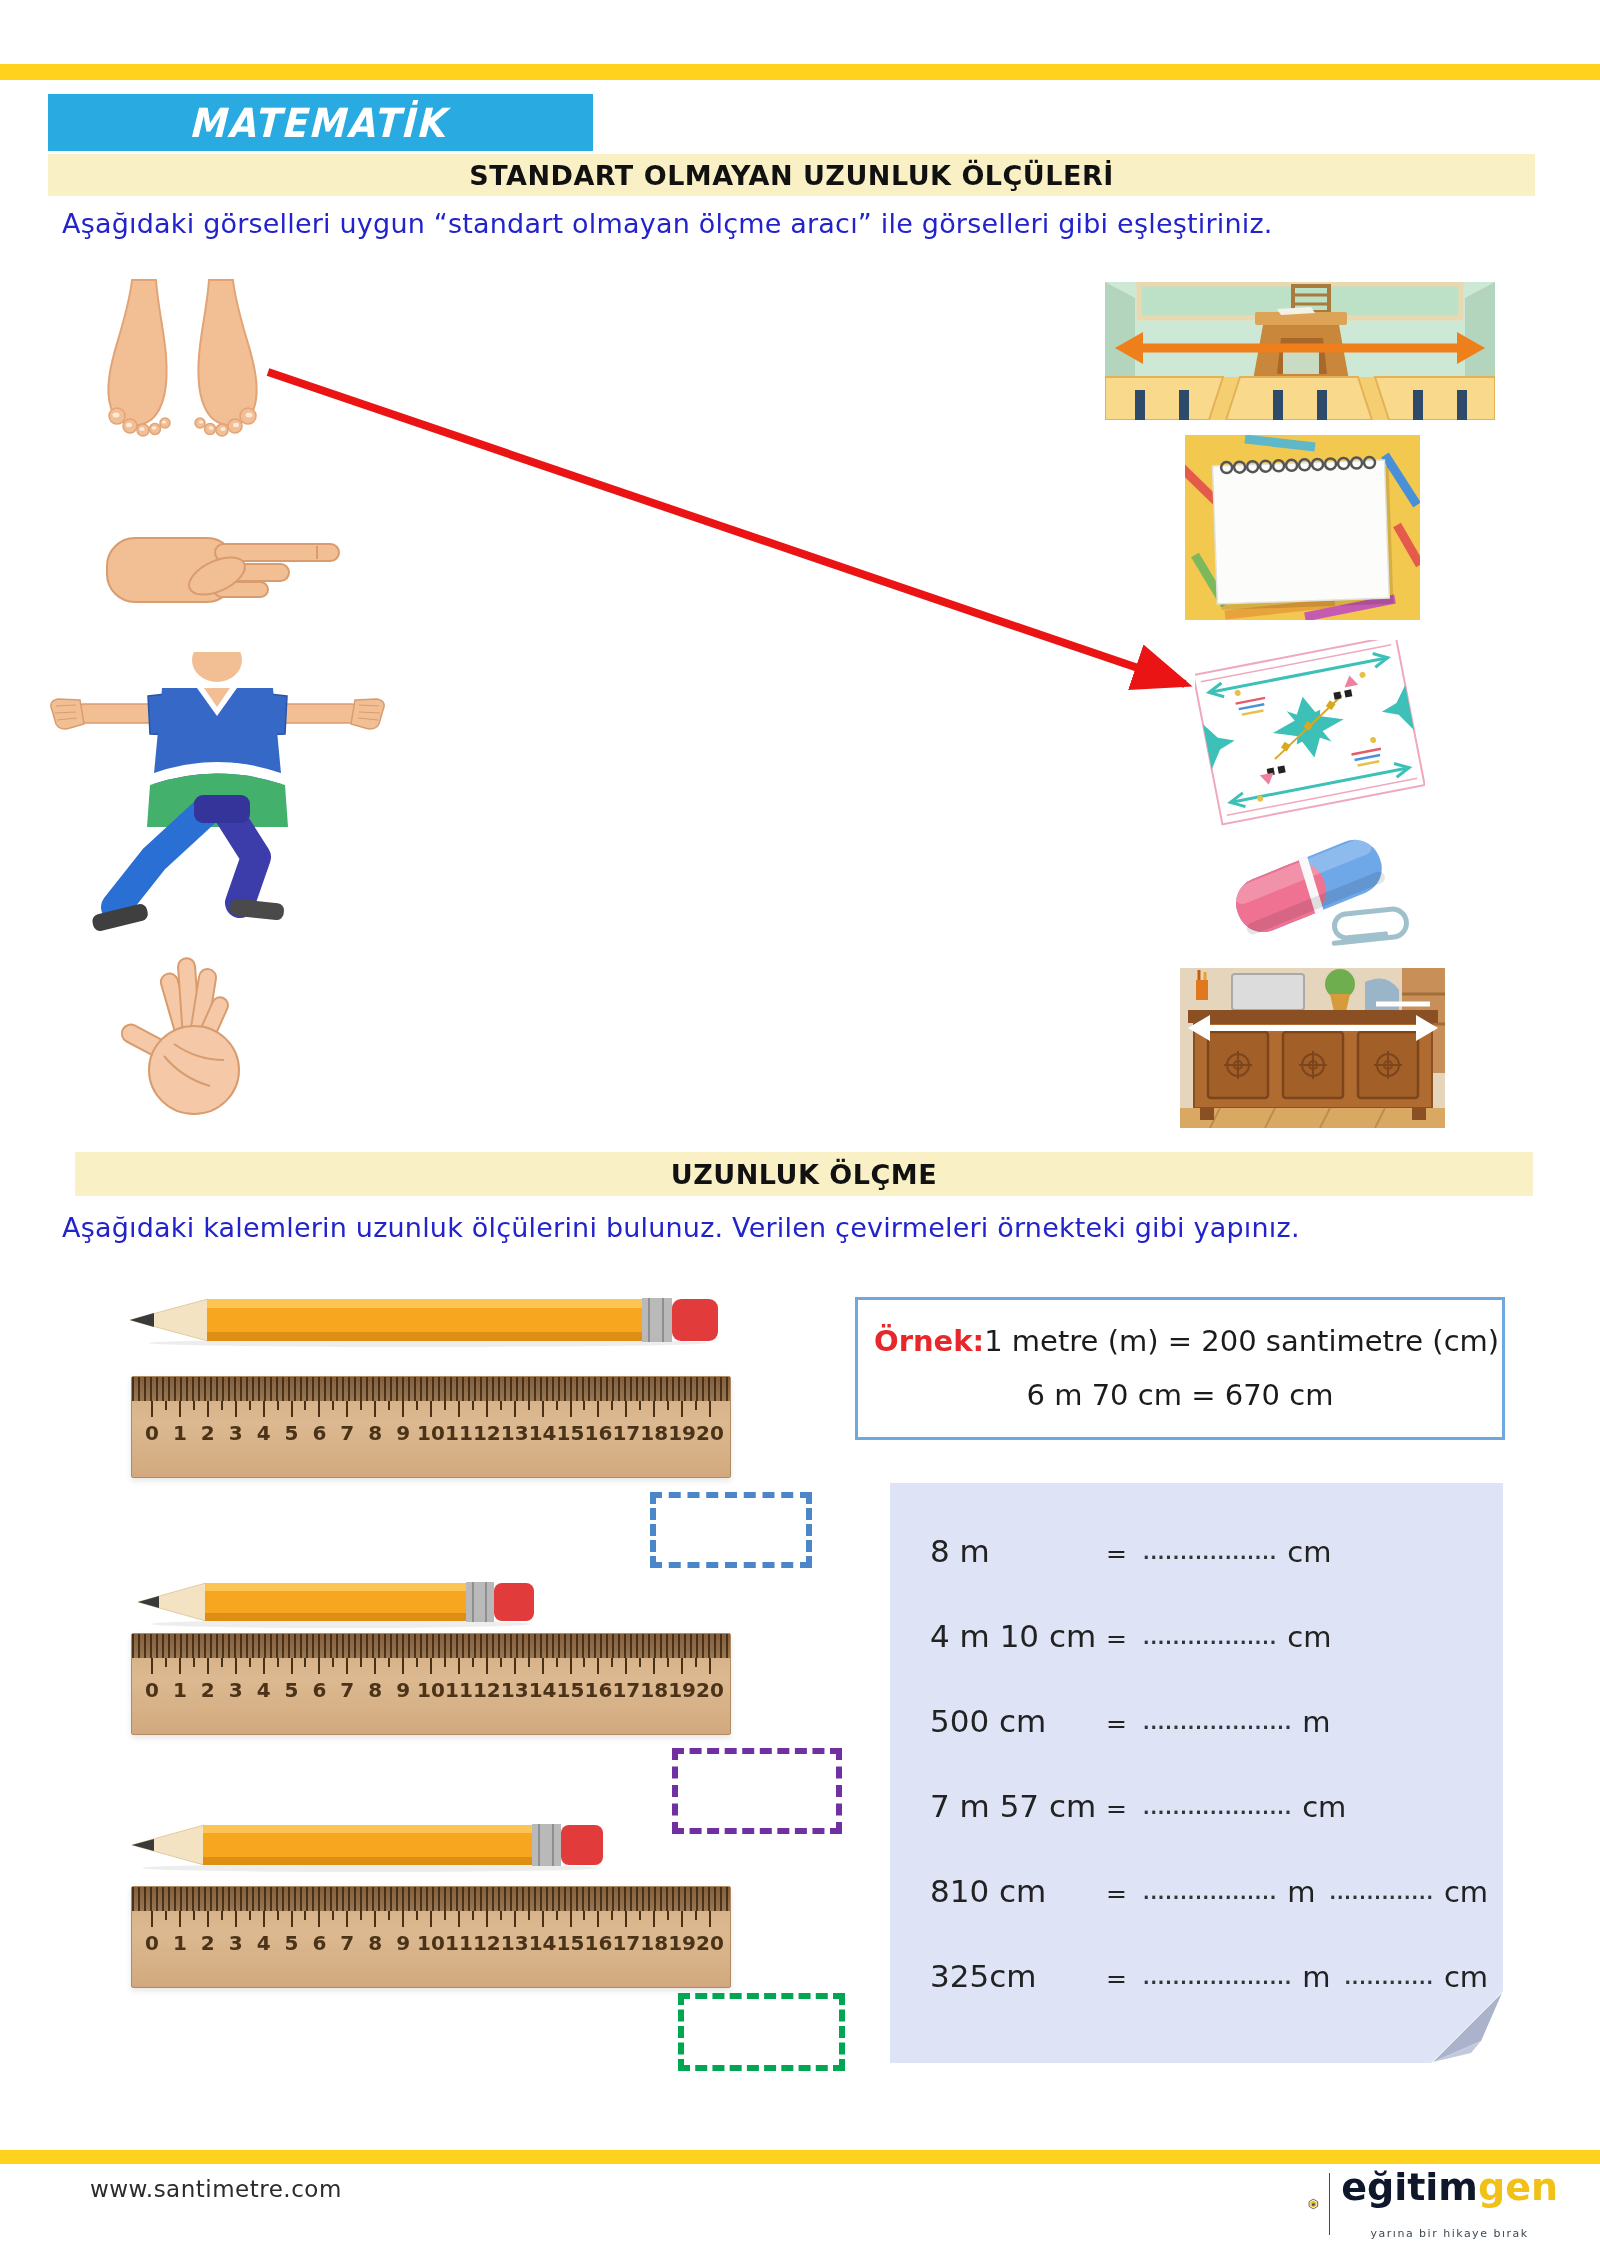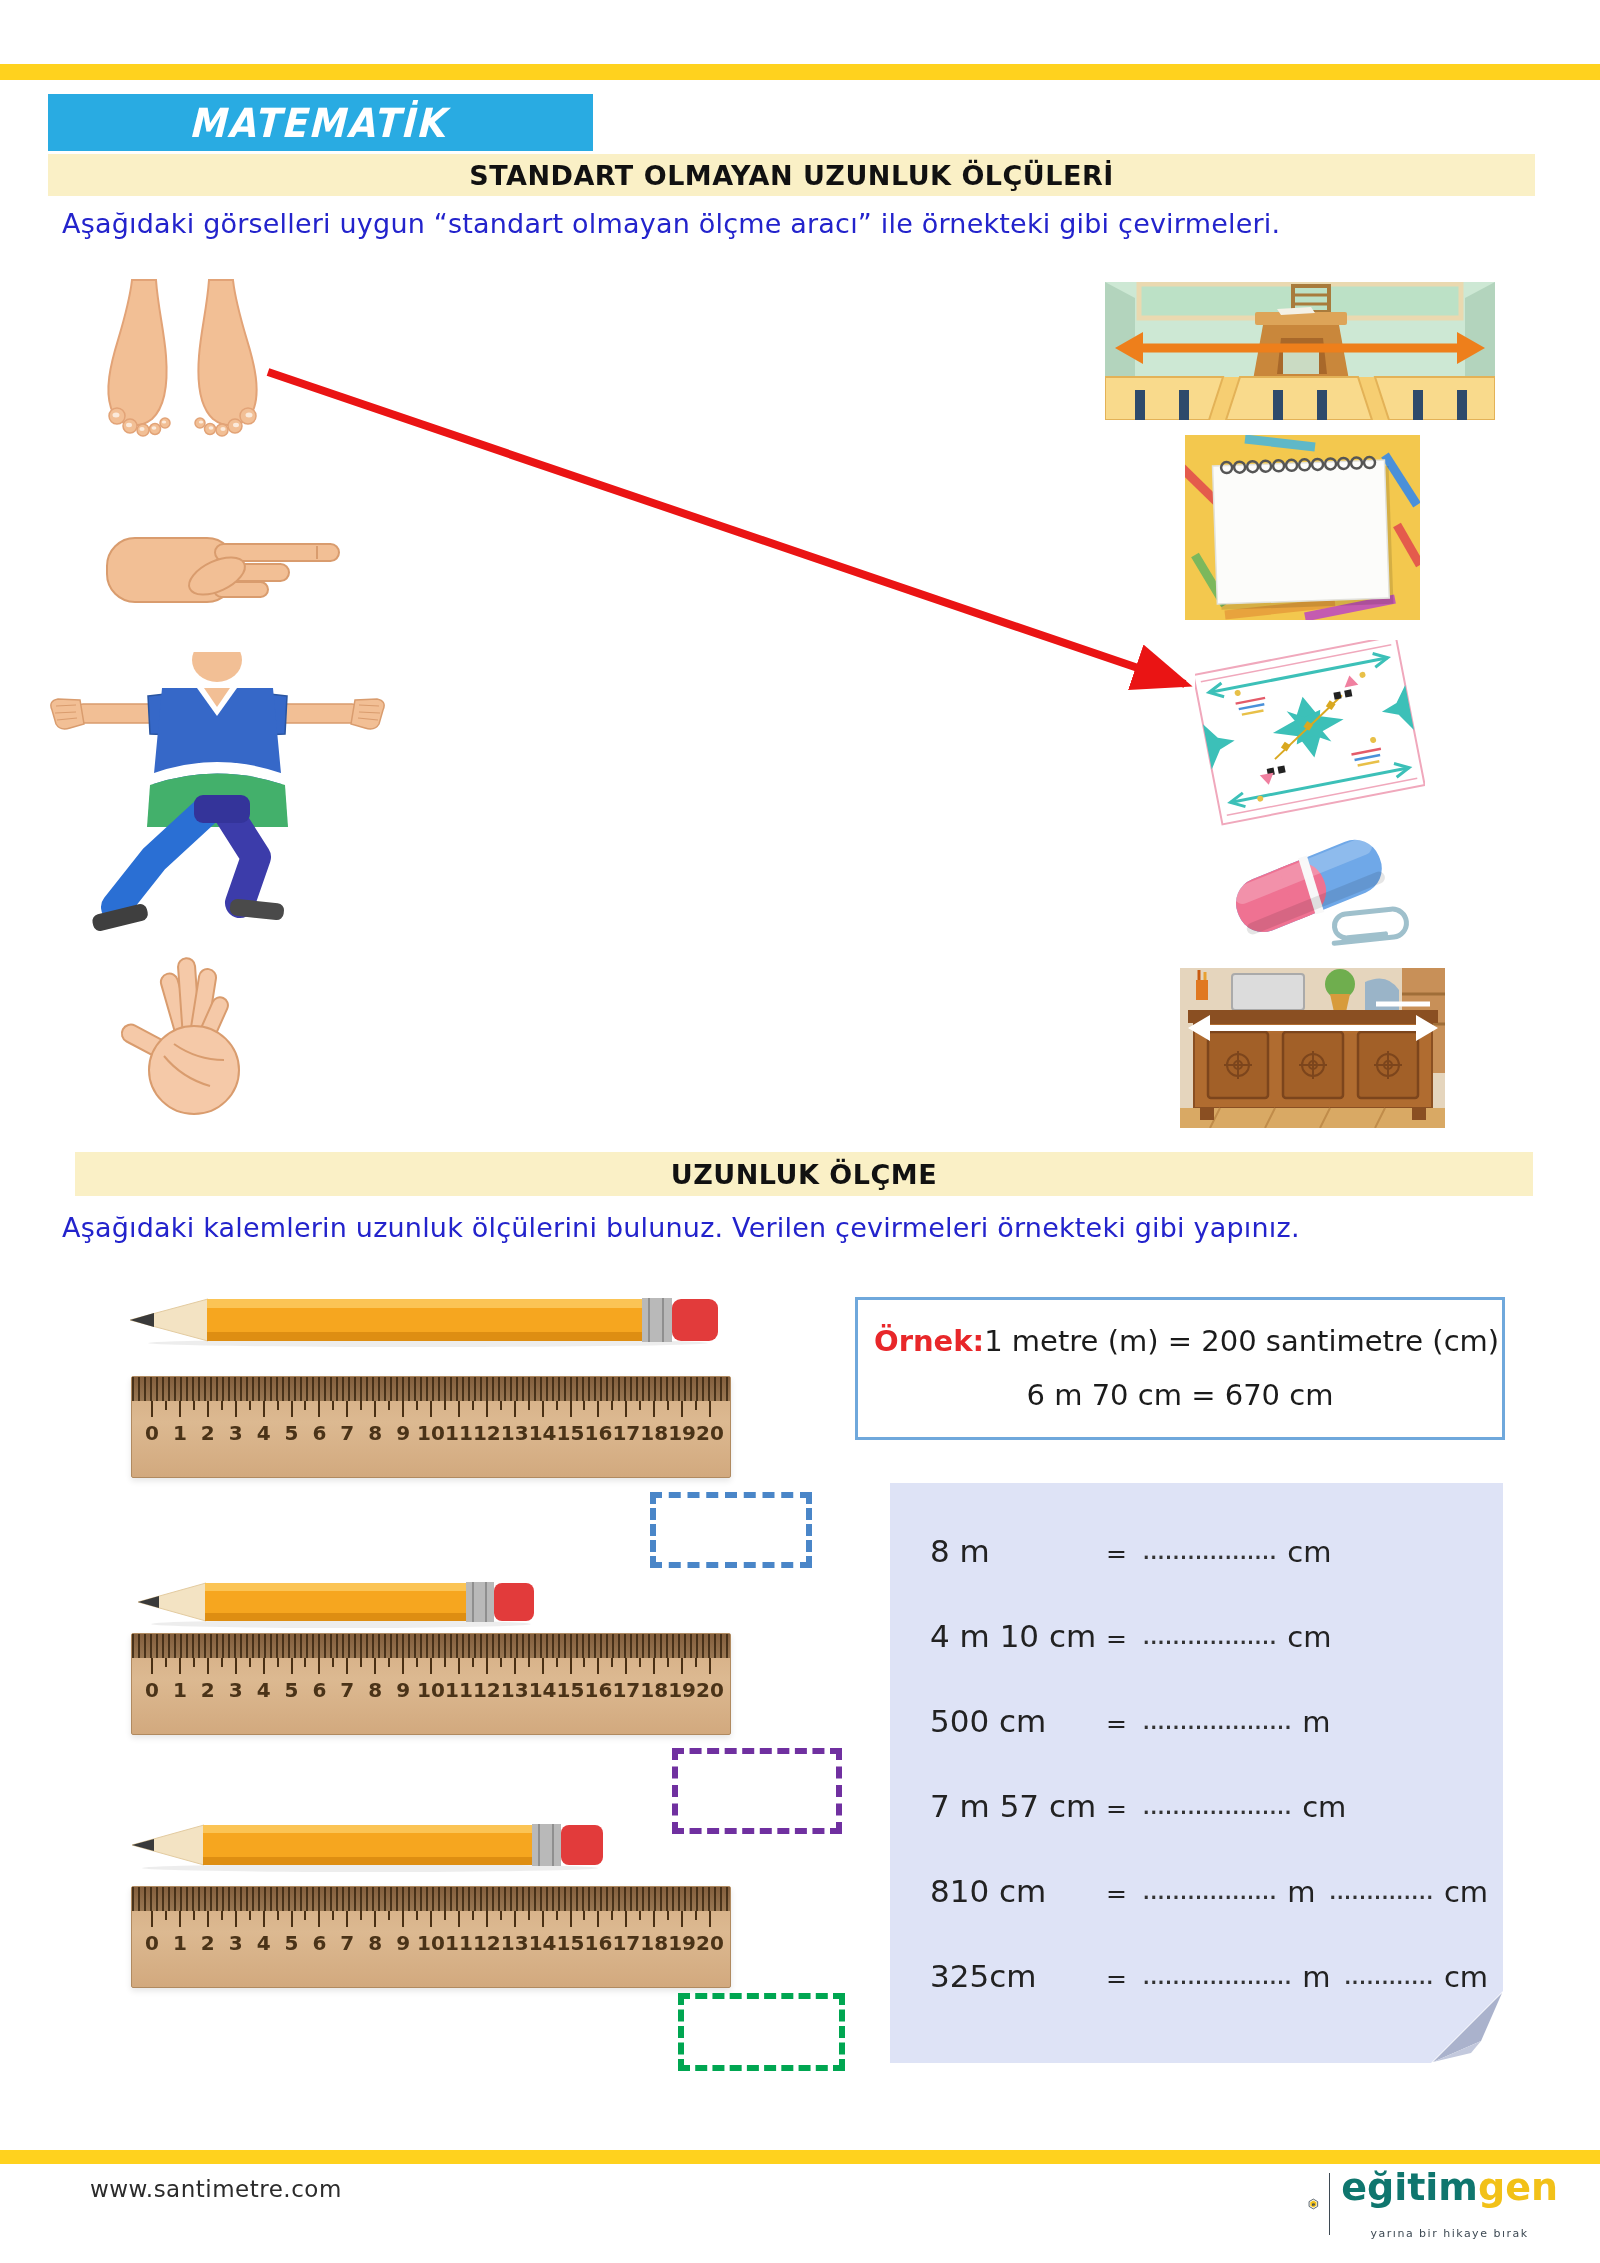--- a/index.html
+++ b/index.html
@@ -61,37 +61,37 @@
   .conv-unit { font-size:29px; color:#222; margin-right:14px; }
   #fold-corner { position:absolute; right:0; bottom:0; width:72px; height:72px; }
 
   
   .footer-bar { position:absolute; left:0; top:2150px; width:1600px; height:14px; background:#FFD21E; }
   #footer-url { position:absolute; left:90px; top:2176px; font-size:23px; color:#2b2b2b; letter-spacing:.5px; }
   #logo { position:absolute; left:1308px; top:2166px; width:250px; height:76px; display:flex; align-items:center; }
   #logo-hex { width:72px; height:72px; }
   #logo-divider { width:3px; height:62px; background:#3E4A54; margin:0 12px 0 10px; }
   .brand-line { font-size:38px; font-weight:bold; line-height:1; }
-  .brand-dark { color:#0f766e;margin-top:12px; }
+  .brand-dark { color:#0f172a;margin-top:12px; }
   .brand-accent { color:#F2C118;margin-top:40px; }
   .tagline { font-size:11px; color:#3E4A54; letter-spacing:1.5px; margin-top:21px; text-align:center; }
 </style>
 </head>
 <body>
 
 <div id="page">
 
   <div class="top-bar"></div>
   <div class="subject-banner">
     <span>MATEMATİK</span>
   </div>
   <div class="section-banner" id="banner1">
     <span>STANDART OLMAYAN UZUNLUK ÖLÇÜLERİ</span>
   </div>
-  <div class="instruction" id="instr1">Aşağıdaki görselleri uygun “standart olmayan ölçme aracı” ile örnekteki gibi çevirmeleri.</div>
+  <div class="instruction" id="instr1">Aşağıdaki görselleri uygun “standart olmayan ölçme aracı” ile görselleri gibi eşleştiriniz.</div>
 
   <div class="match-item" style="left:100px;top:278px;width:165px;height:165px;">
     <svg viewBox="0 0 165 165">
       <g id="footL">
         <path d="M56,2 C58,30 64,52 66,78 C68,104 66,128 52,141 C38,152 17,148 11,130 C5,112 10,88 18,62 C24,42 30,20 32,2 Z" fill="#F2BF95" stroke="#E2A377" stroke-width="2"></path>
         <circle cx="17" cy="138" r="8" fill="#F2BF95" stroke="#E2A377" stroke-width="1.5"></circle>
         <circle cx="30" cy="148" r="7" fill="#F2BF95" stroke="#E2A377" stroke-width="1.5"></circle>
         <circle cx="43" cy="152" r="6" fill="#F2BF95" stroke="#E2A377" stroke-width="1.5"></circle>
         <circle cx="55" cy="151" r="5.5" fill="#F2BF95" stroke="#E2A377" stroke-width="1.5"></circle>
         <circle cx="65" cy="145" r="5" fill="#F2BF95" stroke="#E2A377" stroke-width="1.5"></circle>

